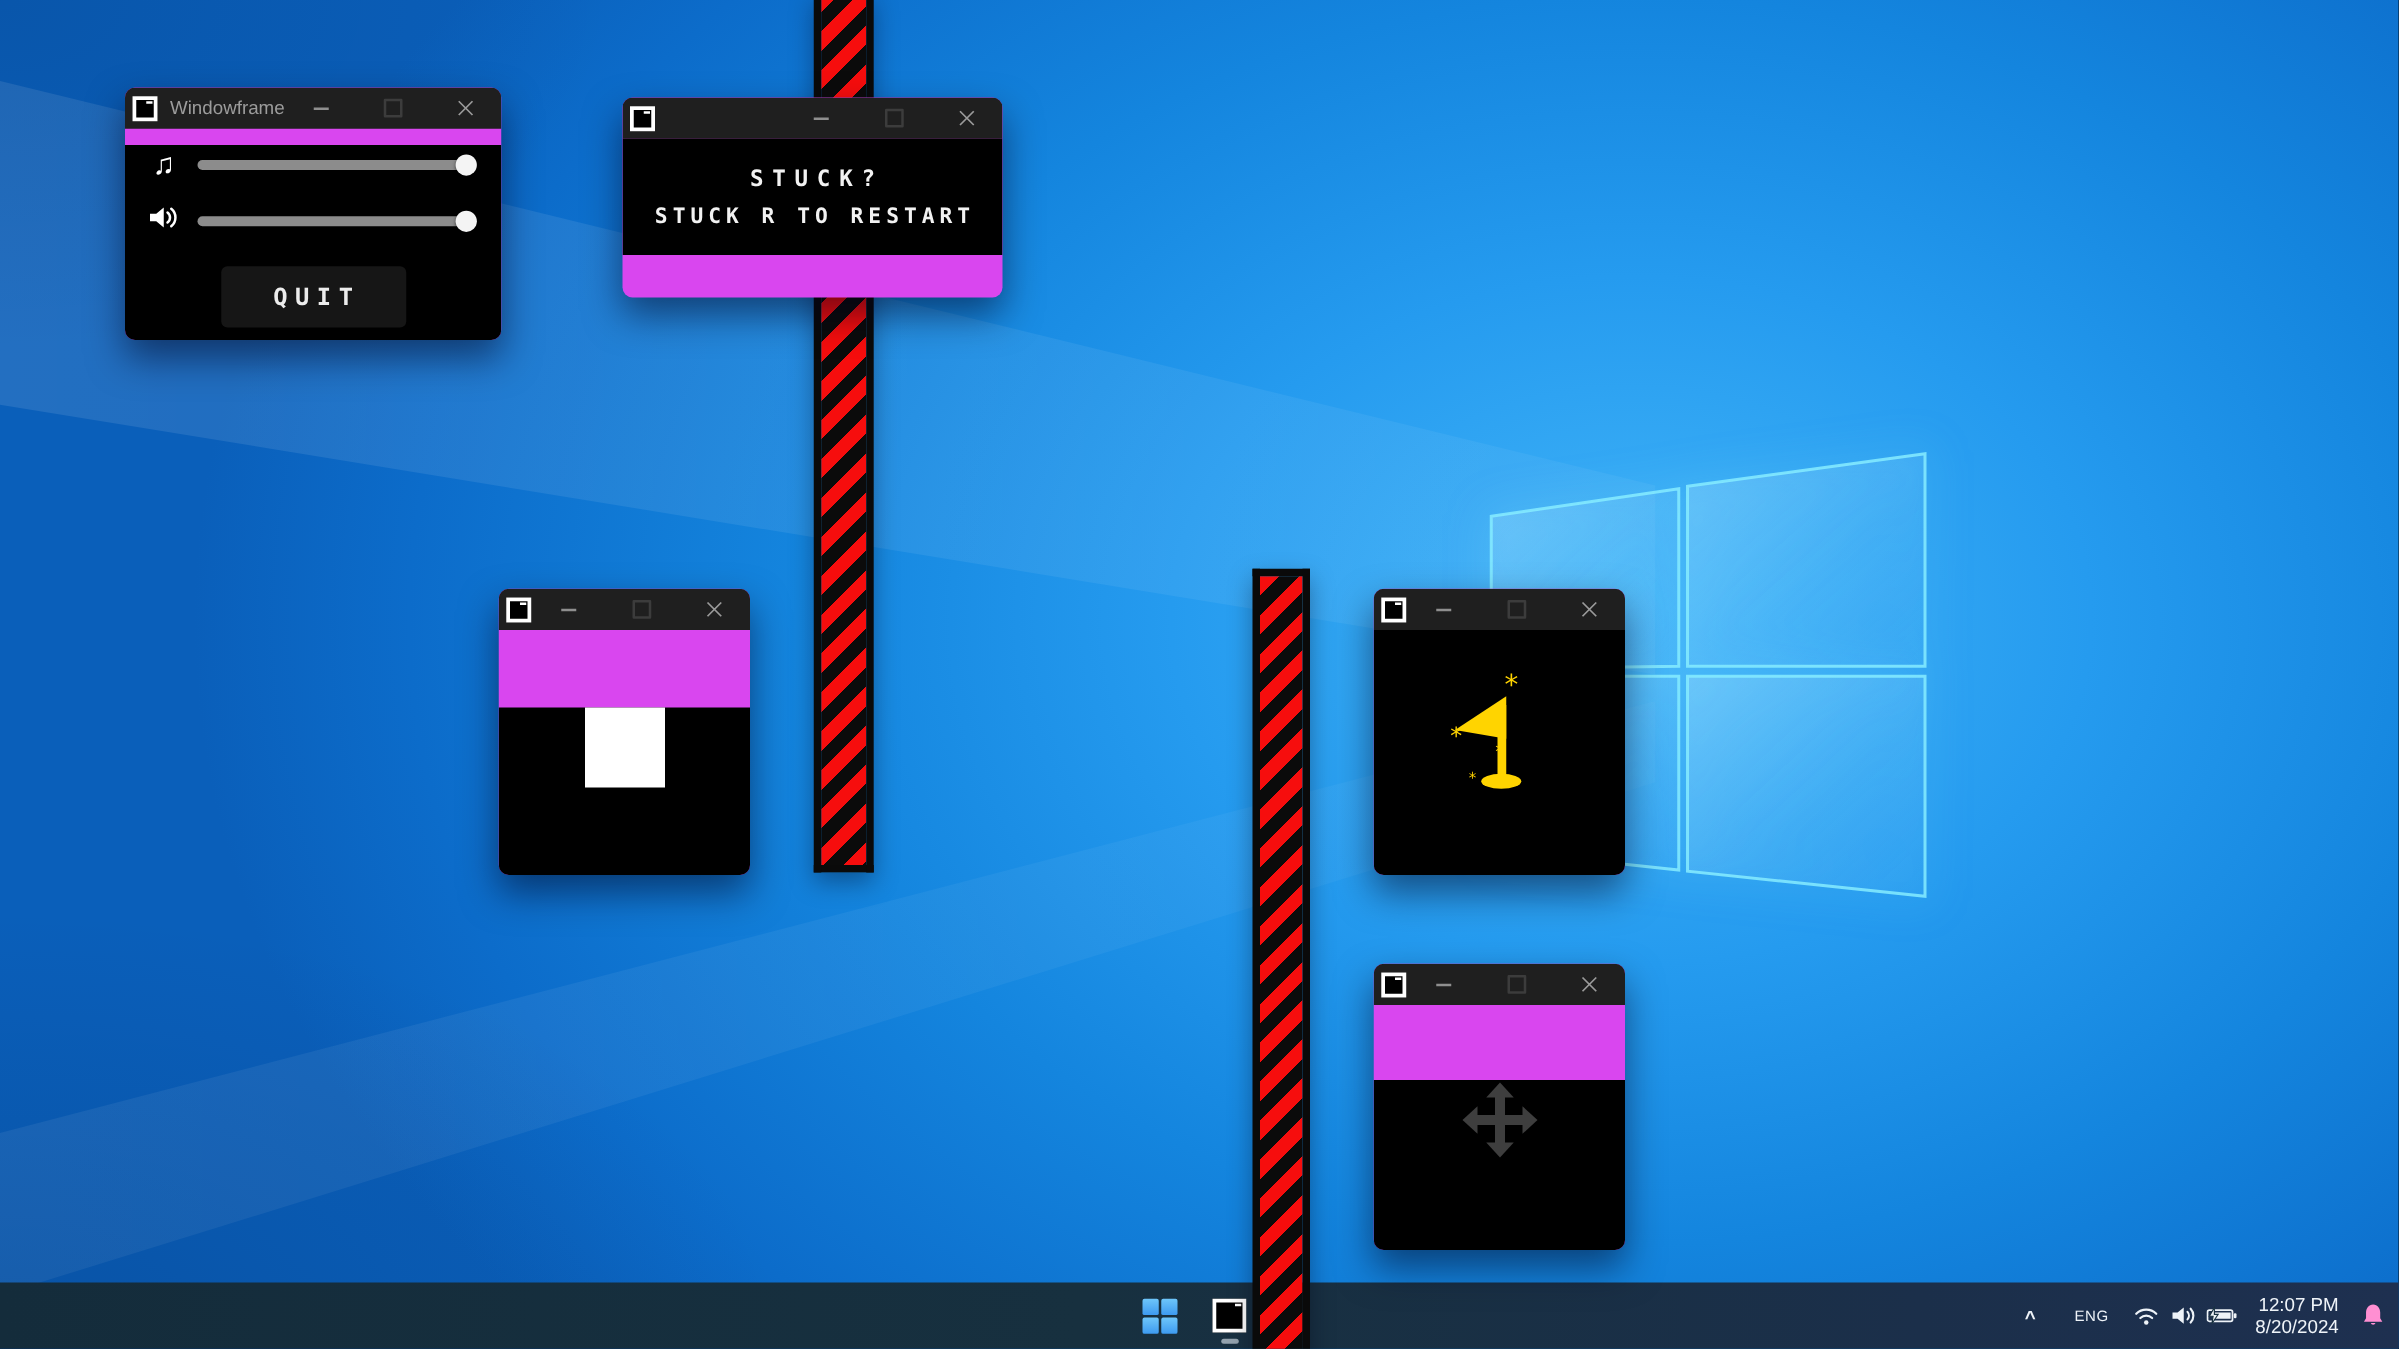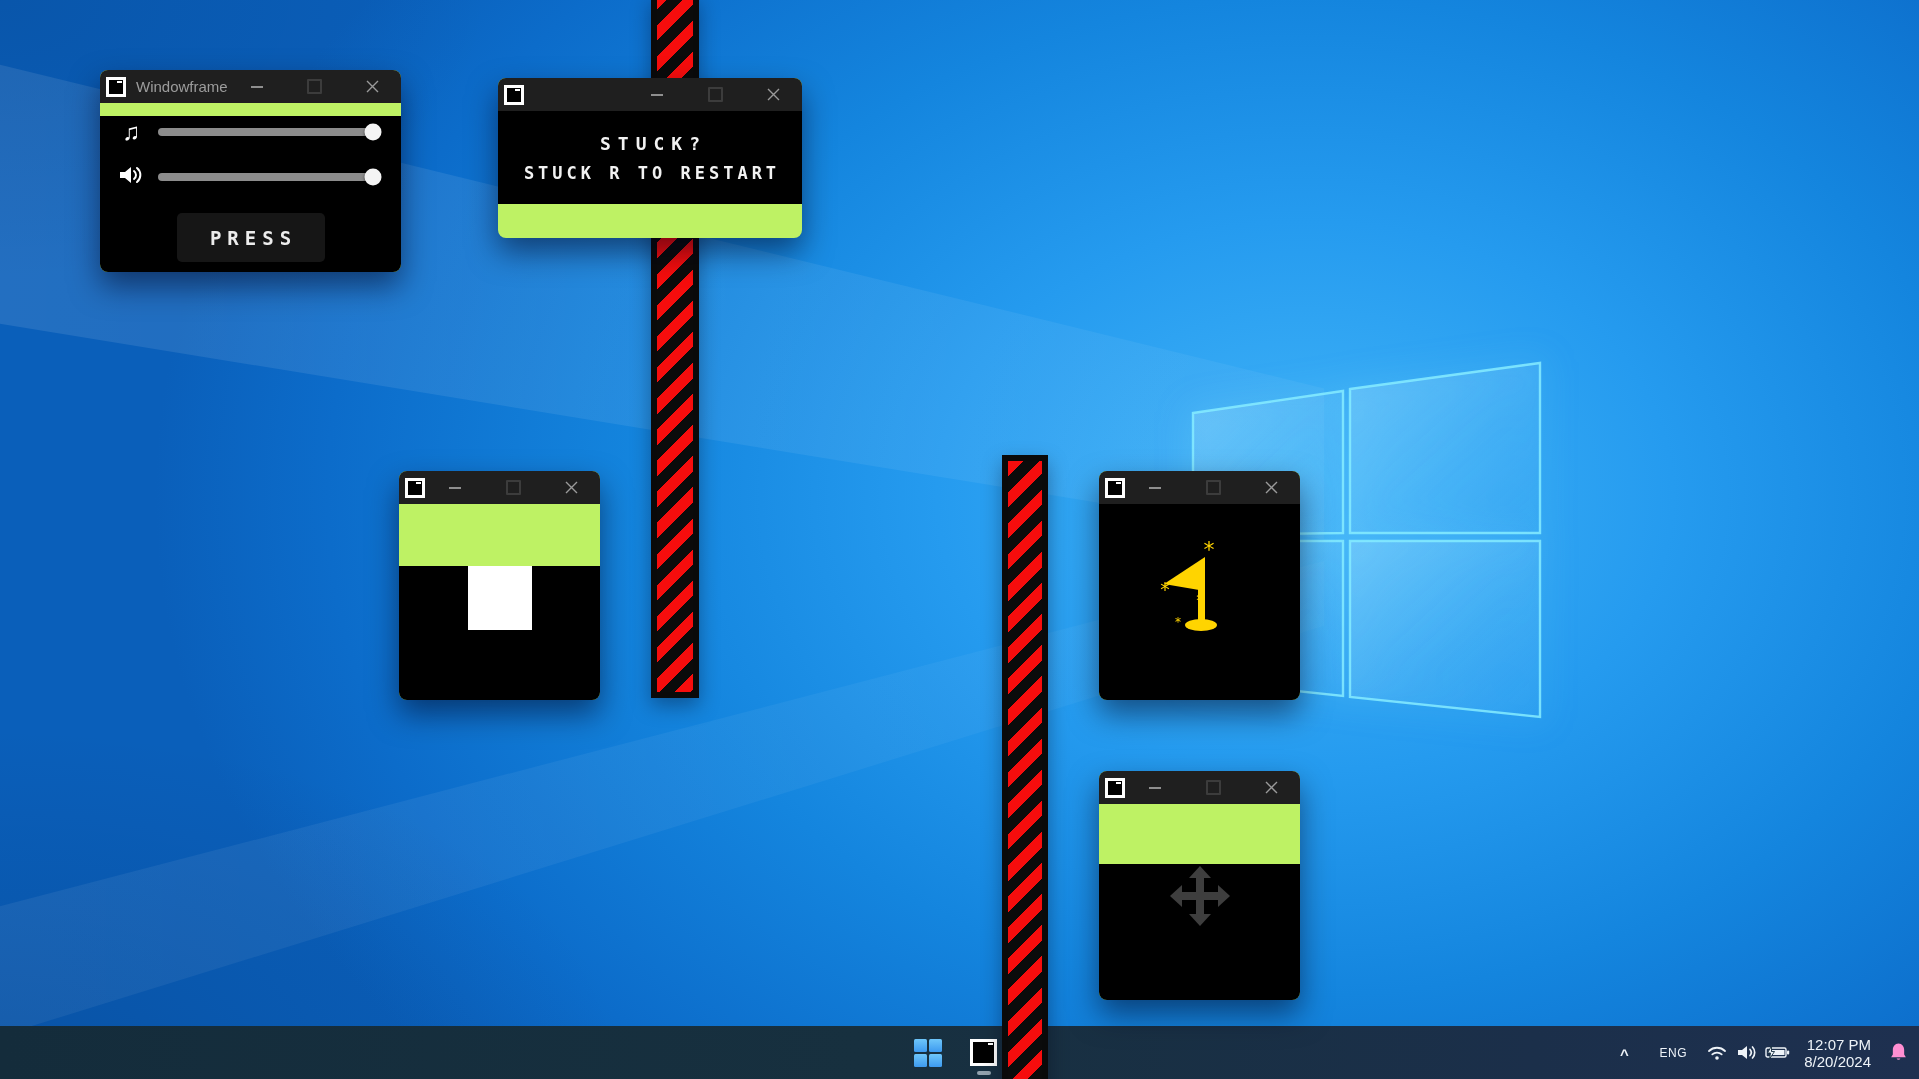--- a/index.html
+++ b/index.html
@@ -21,21 +21,21 @@
   .logo-svg{position:absolute;left:0;top:0;filter:drop-shadow(0 0 16px rgba(130,220,255,.55));}
 
   
   .hazard{position:absolute;z-index:3;border:6px solid #0a0a0a;
     background:repeating-linear-gradient(135deg,#f60d0d 0 11px,#0b0b0b 11px 22px);
     box-shadow:0 8px 20px rgba(0,0,20,.35);}
   .hazard.h1{left:651px;top:-6px;width:36px;height:698px;border-top:0;}
   .hazard.h2{left:1002px;top:455px;width:34px;height:630px;border-bottom:0;}
 
   
-  .gwindow{position:absolute;z-index:5;background:#bef264;border-radius:8px;overflow:hidden;
+  .gwindow{position:absolute;z-index:5;background:#d946ef;border-radius:8px;overflow:hidden;
     box-shadow:0 14px 30px rgba(0,0,25,.5);}
   .titlebar{height:33px;background:#1f1f1f;display:flex;align-items:center;padding-left:6px;}
   .app-ico{width:14px;height:14px;border:3px solid #fff;background:#000;position:relative;flex:0 0 auto;}
   .app-ico::after{content:"";position:absolute;right:1px;top:1px;width:5px;height:2px;background:#fff;}
   .wtitle{color:#9c9c9c;font-size:15px;margin-left:10px;white-space:nowrap;}
   .ctls{margin-left:auto;display:flex;height:100%;}
   .ctl{width:58px;height:100%;display:flex;align-items:center;justify-content:center;cursor:pointer;}
   .ctl .dash{width:12px;height:2px;background:#8f8f8f;}
   .ctl .sq{width:11px;height:11px;border:2px solid #3c3c3c;border-radius:1px;}
   .wbody{position:relative;background:#000;}
@@ -140,21 +140,21 @@
         <span class="snd-glyph">
           <svg width="24" height="20" viewBox="0 0 24 20">
             <polygon points="1,7 6,7 12,2 12,18 6,13 1,13" fill="#fff"></polygon>
             <path d="M15,6 A5,5 0 0 1 15,14 M18,3 A9,9 0 0 1 18,17" stroke="#fff" stroke-width="2" fill="none" stroke-linecap="round"></path>
           </svg>
         </span>
         <span class="slider">
           <span class="knob" style="left:calc(100% - 6px);"></span>
         </span>
       </div>
-      <button class="quit-btn">PRESS</button>
+      <button class="quit-btn">QUIT</button>
     </div>
   </div>
 
   <div class="gwindow" style="left:498px;top:78px;width:304px;height:160px;">
     <div class="titlebar">
       <span class="app-ico"></span>
       <span class="ctls">
         <span class="ctl">
             <i class="dash"></i>
           </span>

